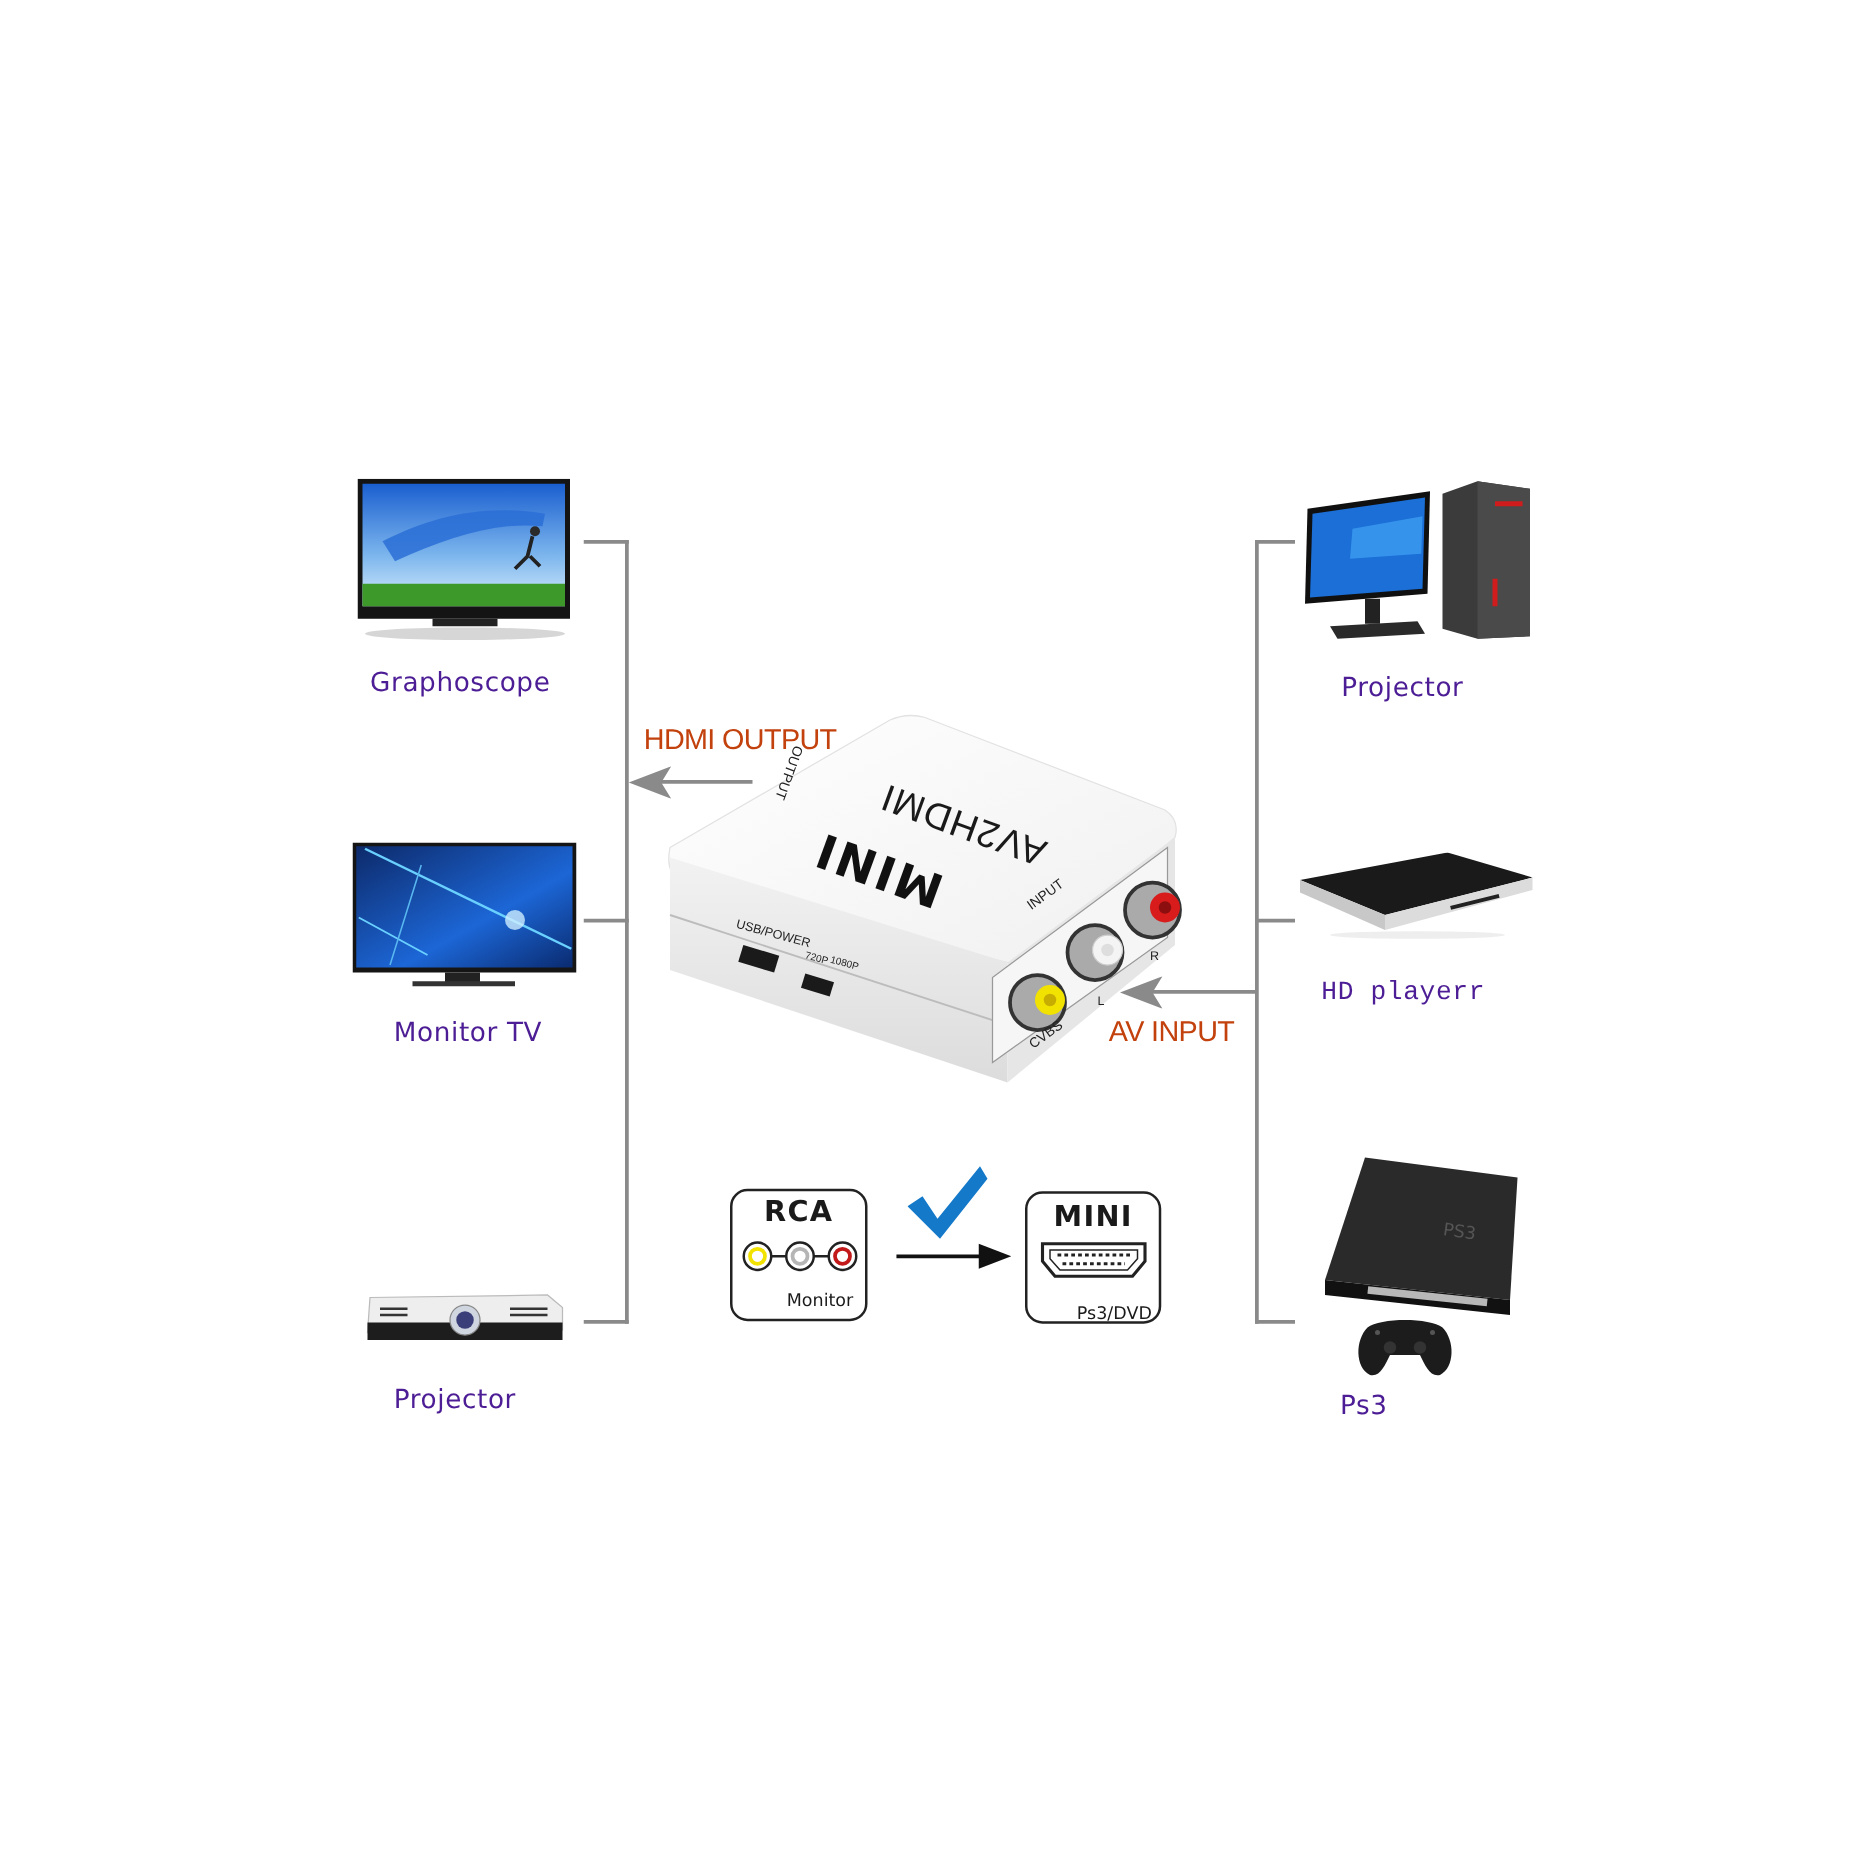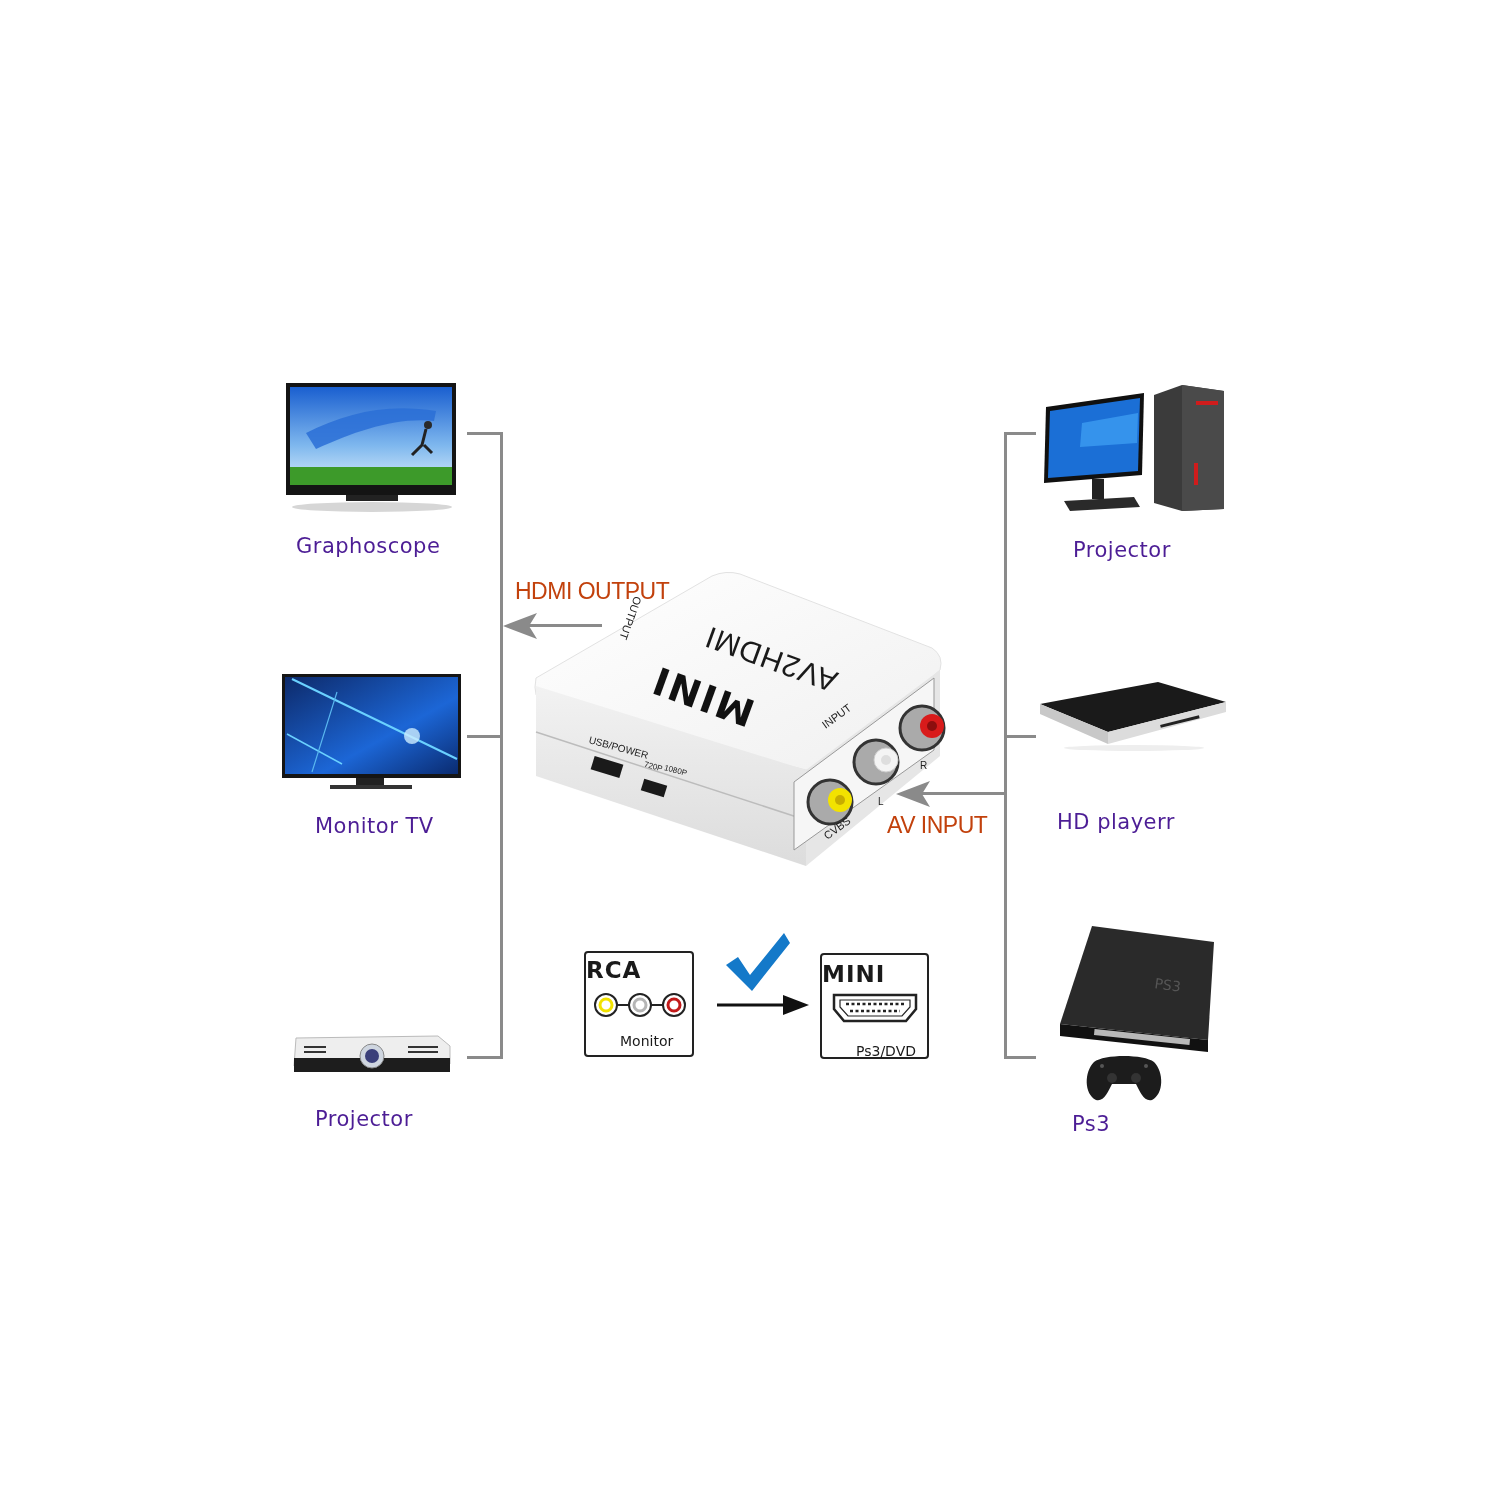--- a/index.html
+++ b/index.html
@@ -4,22 +4,22 @@
 <style>
   html, body { margin:0; padding:0; background:#ffffff; }
   body { width:1500px; height:1500px; position:relative; overflow:hidden;
          font-family:"Liberation Sans", sans-serif; color:#1a1a1a; }
   .abs { position:absolute; }
   .line { position:absolute; background:#8a8a8a; }
   .label { position:absolute; font-family:"DejaVu Sans", sans-serif; font-size:21px;
            letter-spacing:0.5px; color:#4c1d95; white-space:nowrap; }
   .caption { position:absolute; font-family:"Liberation Sans", sans-serif; font-size:23px;
              color:#c2410c; white-space:nowrap; letter-spacing:-0.5px; }
-  .box { position:absolute; border:2px solid #222; border-radius:4px; background:#fff;
-         box-sizing:border-box; }
+  .box { position:absolute; border:2px solid #222; border-radius:14px; background:#fff;
+         box-sizing:border-box; text-align:center; }
   .box .title { font-family:"DejaVu Sans", sans-serif; font-weight:bold; font-size:23px; letter-spacing:1px; }
   .box .sub { font-family:"DejaVu Sans", sans-serif; font-size:14px; position:absolute; left:0; right:0;margin-left:34px; }
 </style>
 </head>
 <body>
 
 <div class="line" style="left:500px;top:432px;width:3px;height:627px;"></div>
 <div class="line" style="left:467px;top:432px;width:36px;height:3px;"></div>
 <div class="line" style="left:467px;top:735px;width:36px;height:3px;"></div>
 <div class="line" style="left:467px;top:1056px;width:36px;height:3px;"></div>
@@ -114,21 +114,21 @@
 
 <div class="abs" style="left:1040px;top:682px;width:188px;height:70px;">
   <svg width="188" height="70" viewBox="0 0 188 70">
     <polygon points="0,22 118,0 186,20 68,50" fill="#1a1a1a"></polygon>
     <polygon points="0,22 68,50 68,62 0,32" fill="#c8c8c8"></polygon>
     <polygon points="68,50 186,20 186,30 68,62" fill="#dcdcdc"></polygon>
     <rect x="120" y="38" width="40" height="3" fill="#222" transform="rotate(-14 140 40)"></rect>
     <ellipse cx="94" cy="66" rx="70" ry="3" fill="#eeeeee"></ellipse>
   </svg>
 </div>
-<div class="label" style="left:1057px;top:810px;">HD playerr</div>
+<div class="label" style="left:1057px;top:783px;font-family:Liberation Mono, monospace;">HD playerr</div>
 
 <div class="abs" style="left:1058px;top:924px;width:160px;height:180px;">
   <svg width="160" height="180" viewBox="0 0 160 180">
     <polygon points="34,2 156,18 150,116 2,100" fill="#2a2a2a"></polygon>
     <polygon points="2,100 150,116 150,128 2,112" fill="#111"></polygon>
     <rect x="36" y="110" width="96" height="6" fill="#b8b8b8" transform="rotate(6 84 113)"></rect>
     <text x="96" y="64" fill="#555" font-size="14" font-family="DejaVu Sans, sans-serif" transform="rotate(8 96 64)">PS3</text>
     <g transform="translate(26,118)">
       <path d="M10 20 C0 30, 0 52, 12 58 C20 60, 24 50, 28 42 L52 42 C56 50, 60 60, 68 58 C80 52, 80 30, 70 20 C60 12, 20 12, 10 20 Z" fill="#1c1c1c"></path>
       <circle cx="28" cy="36" r="5" fill="#333"></circle>

